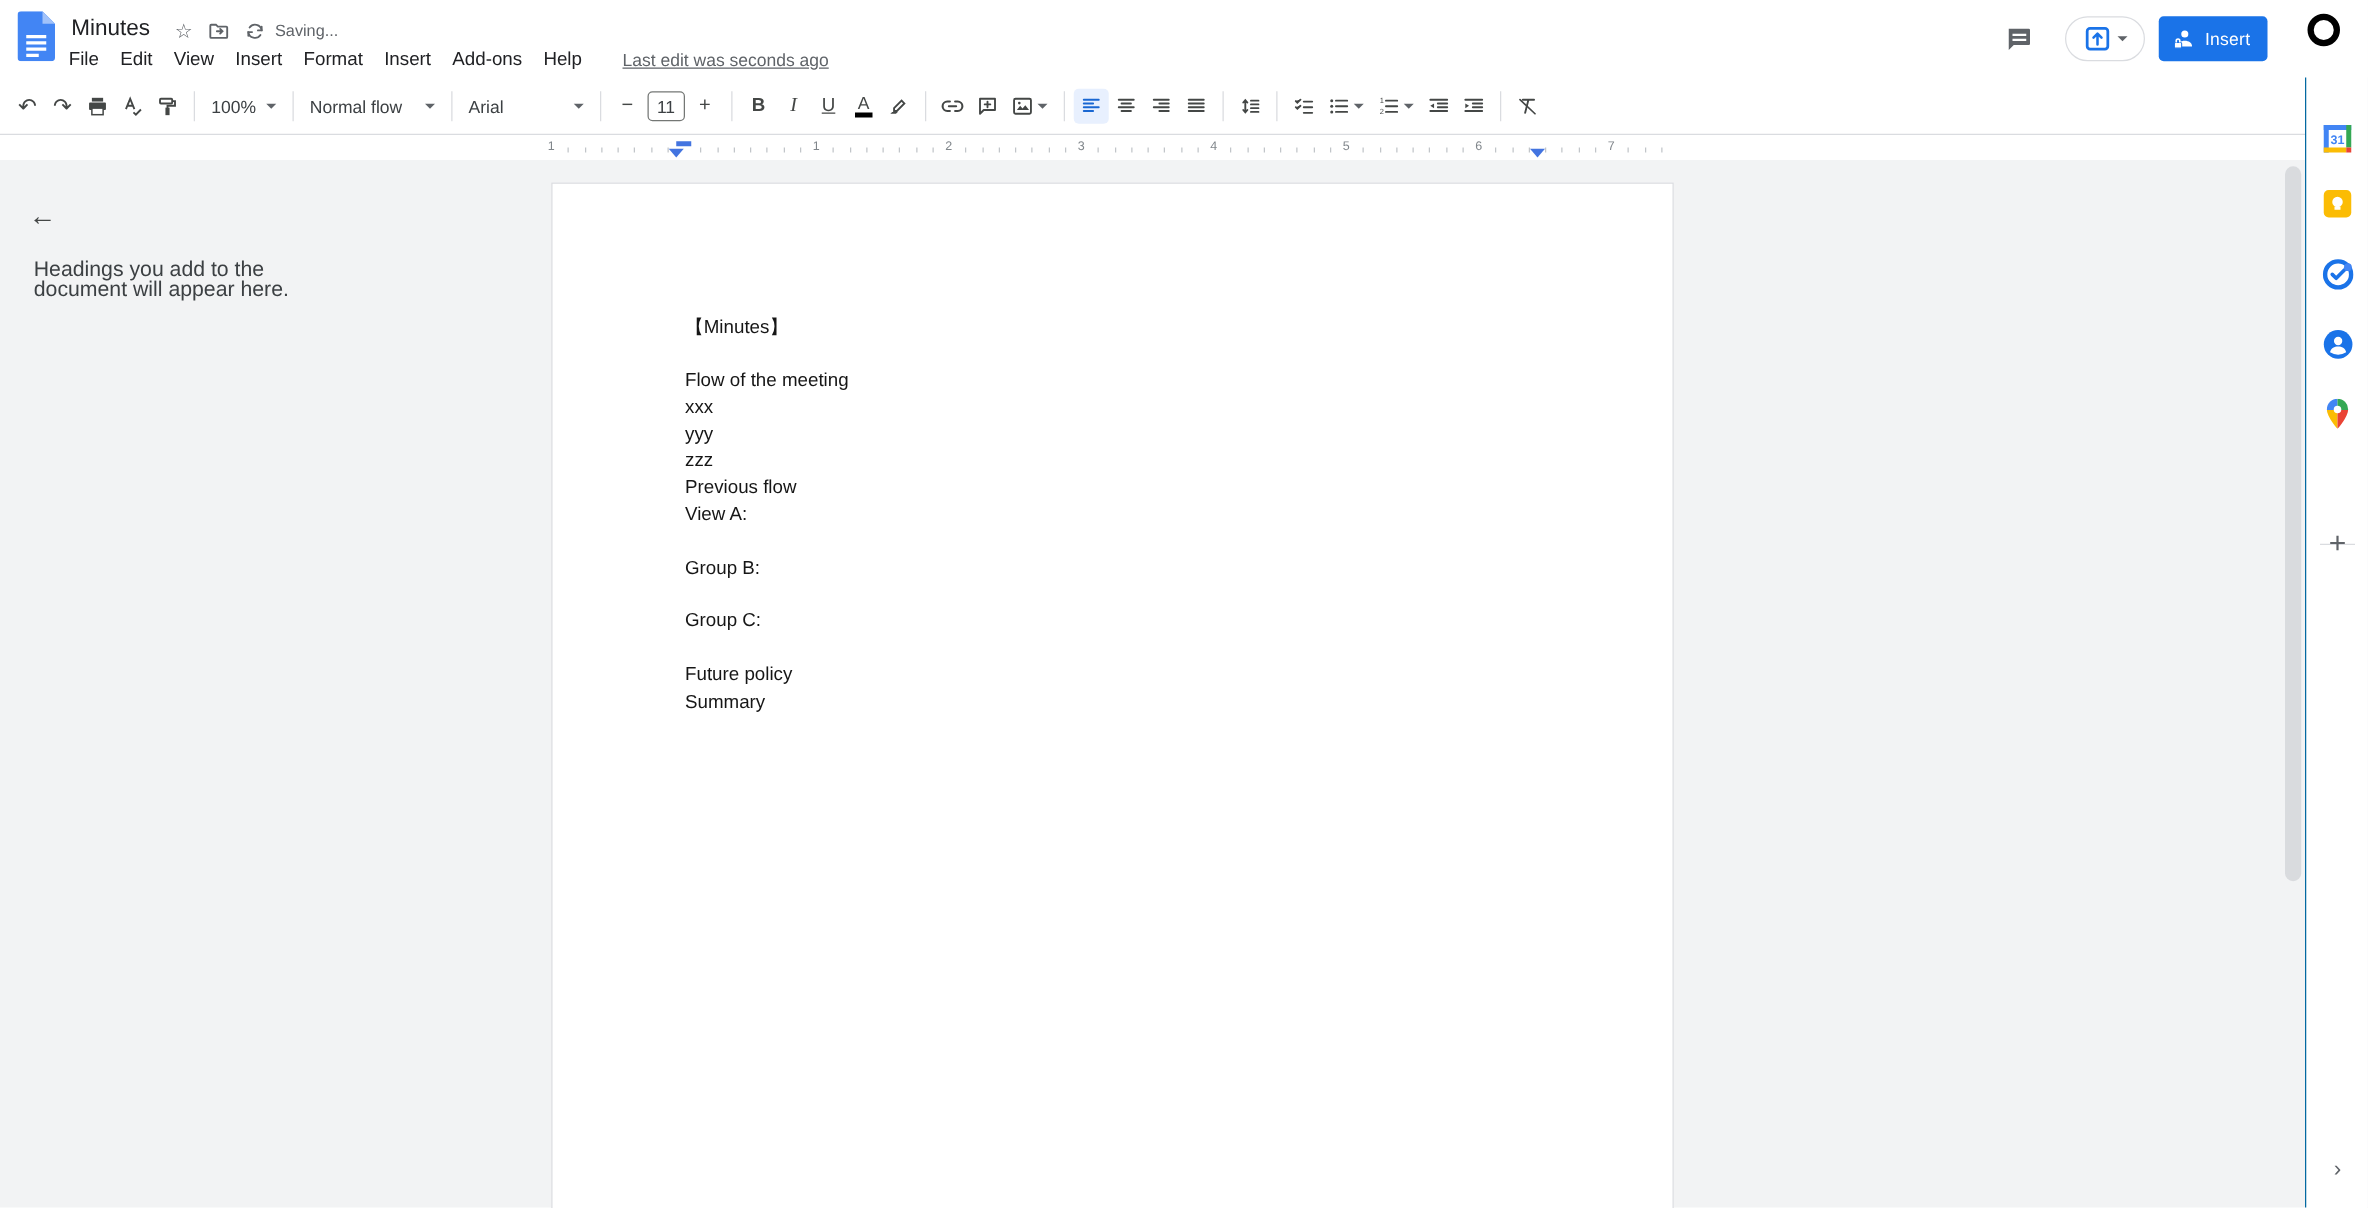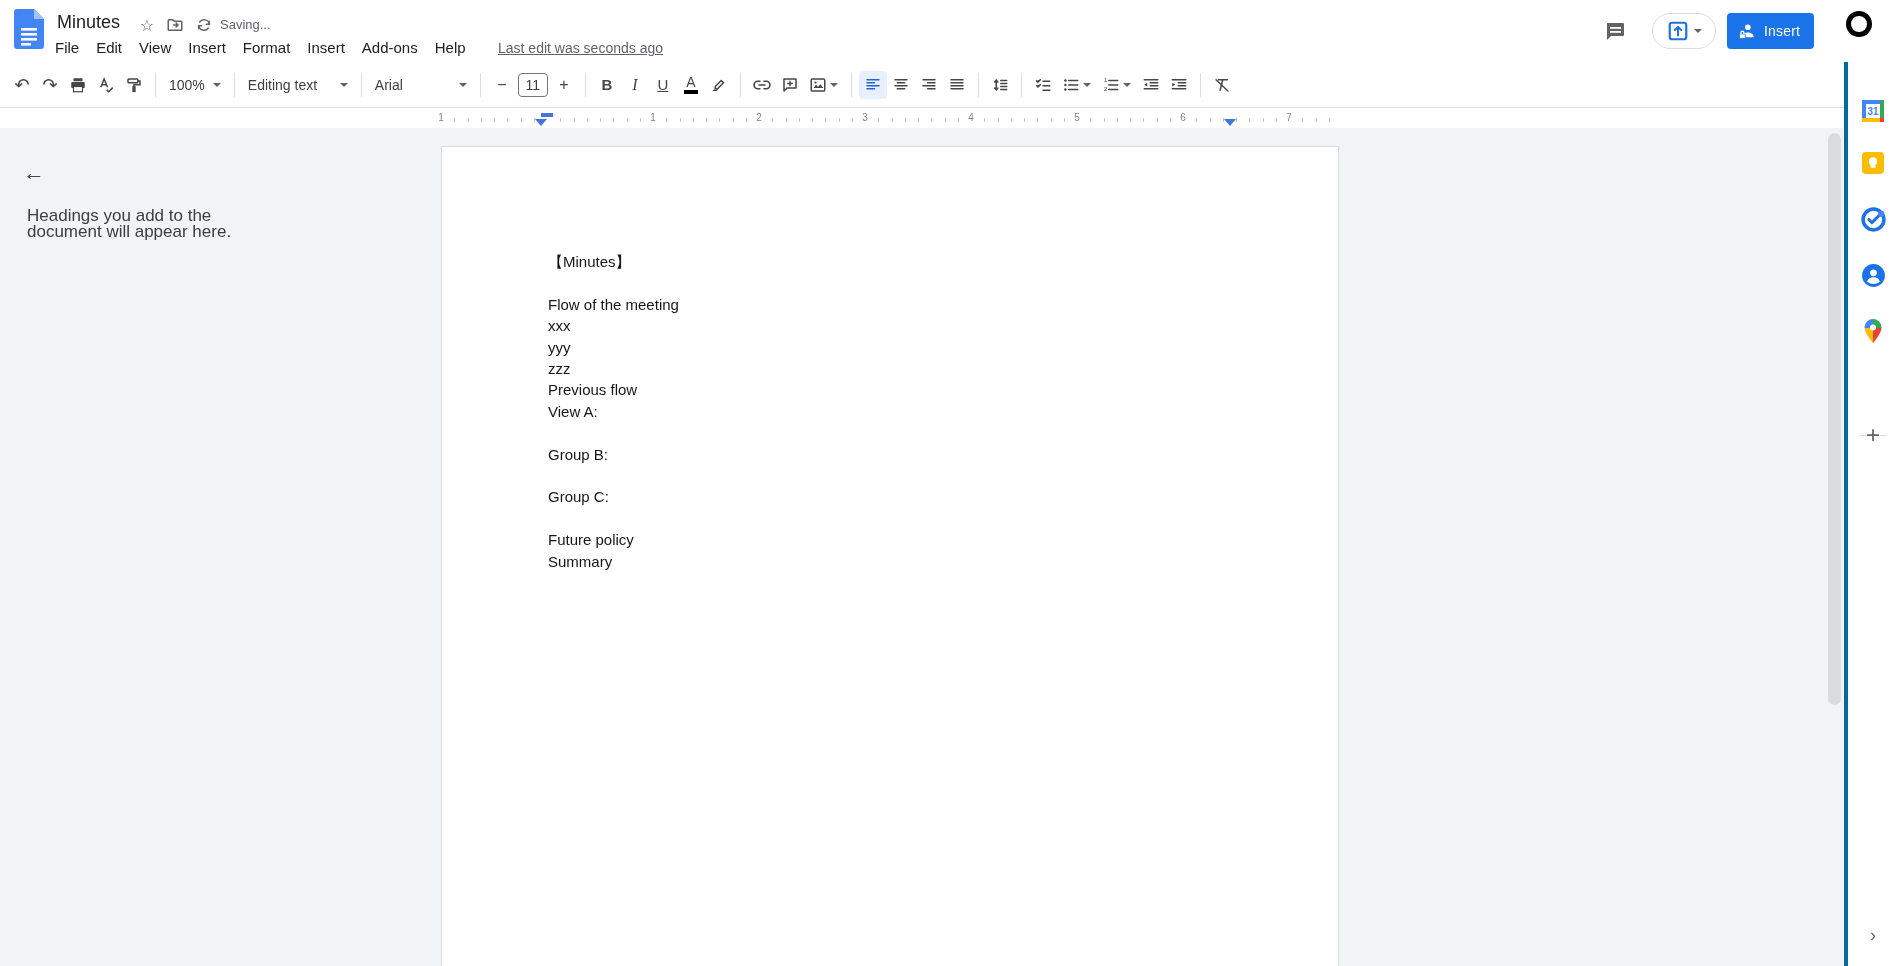--- a/index.html
+++ b/index.html
@@ -73,21 +73,21 @@
     line-height:16px; color:#3c4043; }
   #page { position:absolute; left:441px; top:18px; width:898px; height:830px; background:#fff;
     border:1px solid #dadce0; cursor:text; }
   #textblock { position:absolute; left:106px; top:104px; width:690px; }
   .doc-line { font-size:15px; line-height:21.4px; color:#161616; white-space:pre; }
 
   
   #doc-scrollbar { position:absolute; left:1828px; top:133px; width:13px; height:572px; background:#d9dbde;
     border-radius:7px; cursor:grab; z-index:6; }
   #side-rail { position:absolute; left:1844px; top:62px; width:32px; height:904px; background:#fff;
-    border-left:4px solid #0369a1; z-index:5; }
+    border-left:1px solid #0369a1; z-index:5; }
   .rail-btn { position:absolute; left:8px; width:34px; height:34px; display:flex; align-items:center;
     justify-content:center; border-radius:50%; cursor:pointer; }
   #rail-divider { position:absolute; left:11px; top:373px; width:28px; height:1px; background:#dadce0; }
   #rail-plus { color:#5f6368; font-size:24px; font-weight:300; }
   #rail-expand { color:#5f6368; font-size:18px; }
 </style>
 </head>
 <body>
 
 <div id="header">
@@ -182,21 +182,21 @@
       <rect x="10.8" y="14.5" width="2.4" height="6" fill="#444746"></rect>
     </svg>
   </div>
   <div class="sep"></div>
   <div class="tsel">
     <span class="val">100%</span>
       <span class="caret"></span>
   </div>
   <div class="sep"></div>
   <div class="tsel" style="width:112px">
-    <span class="val" style="flex:1">Editing text</span>
+    <span class="val" style="flex:1">Normal flow</span>
       <span class="caret"></span>
   </div>
   <div class="sep"></div>
   <div class="tsel" style="width:104px">
     <span class="val" style="flex:1">Arial</span>
       <span class="caret"></span>
   </div>
   <div class="sep"></div>
   <div class="ib">
       <span class="glyph">−</span>

